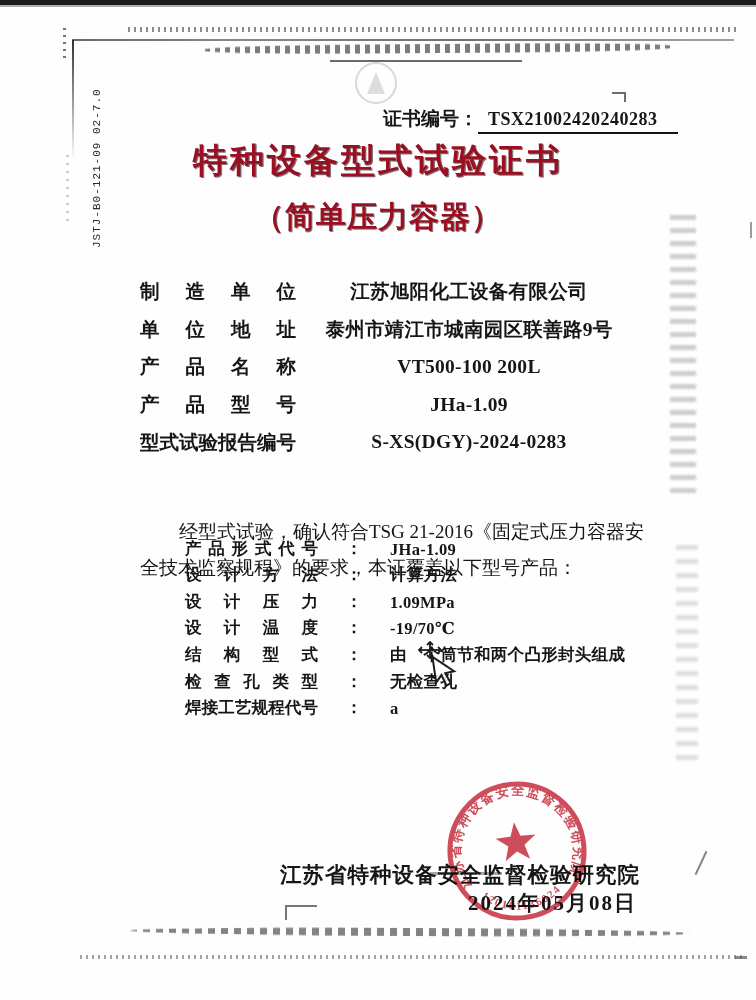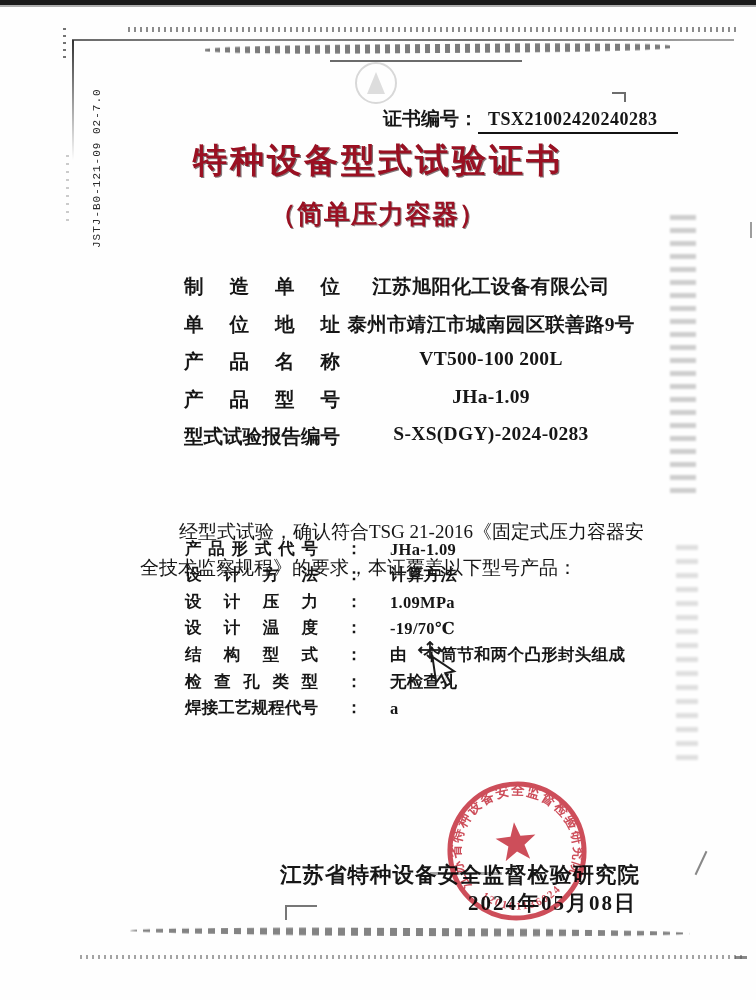--- a/index.html
+++ b/index.html
@@ -69,26 +69,26 @@
   
   .cert-row { left:383px; top:106px; font-size:19px; font-weight:600; white-space:nowrap; }
   .cert-value { display:inline-block; border-bottom:2px solid #131313;
     padding:0 20px 2px 10px; letter-spacing:.5px; font-size:18px; }
 
   
   .title { left:0; top:138px; width:756px; text-align:center;
     font-size:34px; font-weight:700; letter-spacing:3px; color:#9a1022;
     text-shadow:1.3px 1.3px 0 rgba(25,0,5,.55); }
   .subtitle { left:0; top:197px; width:756px; text-align:center;
-    font-size:26px; font-weight:700; letter-spacing:1px; color:#9a1022;
+    font-size:30px; font-weight:700; letter-spacing:1px; color:#9a1022;
     text-shadow:1px 1px 0 rgba(25,0,5,.5); }
 
   
   .fields { left:140px; top:273px; width:502px; }
-  .field-row { display:flex; height:37.6px; align-items:flex-start;margin-left:44px; }
+  .field-row { display:flex; height:37.6px; align-items:center; }
   .field-label { width:156px; font-size:19.5px; font-weight:600;
     text-align:justify; text-align-last:justify; }
   .field-value { flex:1; text-align:center; font-size:19.5px; font-weight:600;
     letter-spacing:.3px; }
 
   
   .statement { left:140px; top:469px; width:508px; font-size:19px; font-weight:500;
     line-height:36px; text-indent:2.05em;margin-top:45px; }
 
   

